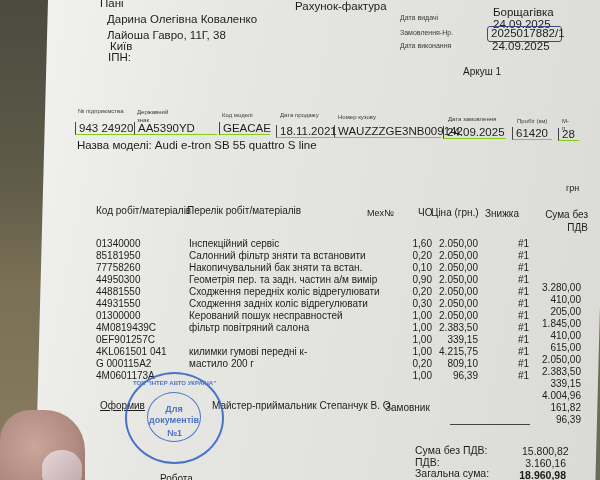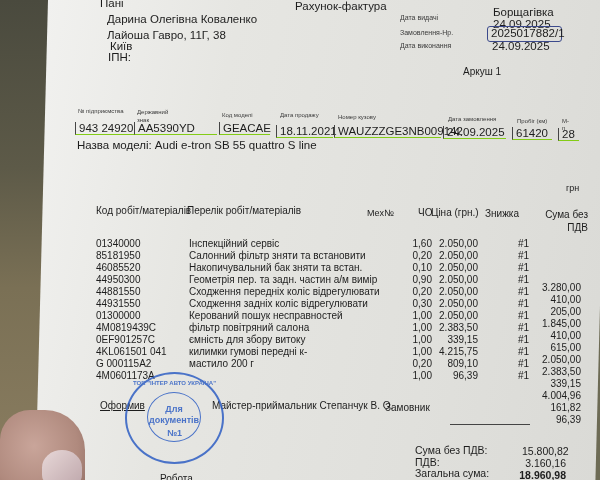--- a/index.html
+++ b/index.html
@@ -122,21 +122,21 @@
 </div>
 <div class="row" style="top:250px;padding-left:21px;">
   <span class="c-code">85181950</span>
   <span class="c-desc">Салонний фільтр зняти та встановити</span>
   <span class="c-qty">0,20</span>
   <span class="c-price">2.050,00</span>
   <span class="c-disc">#1</span>
   <span class="c-sum">410,00</span>
 </div>
 <div class="row" style="top:262px;">
-  <span class="c-code">46085520</span>
+  <span class="c-code">77758260</span>
   <span class="c-desc">Накопичувальний бак зняти та встан.</span>
   <span class="c-qty">0,10</span>
   <span class="c-price">2.050,00</span>
   <span class="c-disc">#1</span>
   <span class="c-sum">205,00</span>
 </div>
 <div class="row" style="top:274px;">
   <span class="c-code">44950300</span>
   <span class="c-desc">Геометрія пер. та задн. частин а/м вимір</span>
   <span class="c-qty">0,90</span>
@@ -171,21 +171,20 @@
 <div class="row" style="top:322px;">
   <span class="c-code">4M0819439C</span>
   <span class="c-desc">фільтр повітряний салона</span>
   <span class="c-qty">1,00</span>
   <span class="c-price">2.383,50</span>
   <span class="c-disc">#1</span>
   <span class="c-sum">2.383,50</span>
 </div>
 <div class="row" style="top:334px;">
   <span class="c-code">0EF901257C</span>
-  <span class="c-desc">ємність для збору витоку</span>
   <span class="c-qty">1,00</span>
   <span class="c-price">339,15</span>
   <span class="c-disc">#1</span>
   <span class="c-sum">339,15</span>
 </div>
 <div class="row" style="top:346px;">
   <span class="c-code">4KL061501  041</span>
   <span class="c-desc">килимки гумові передні к-</span>
   <span class="c-qty">1,00</span>
   <span class="c-price">4.215,75</span>

